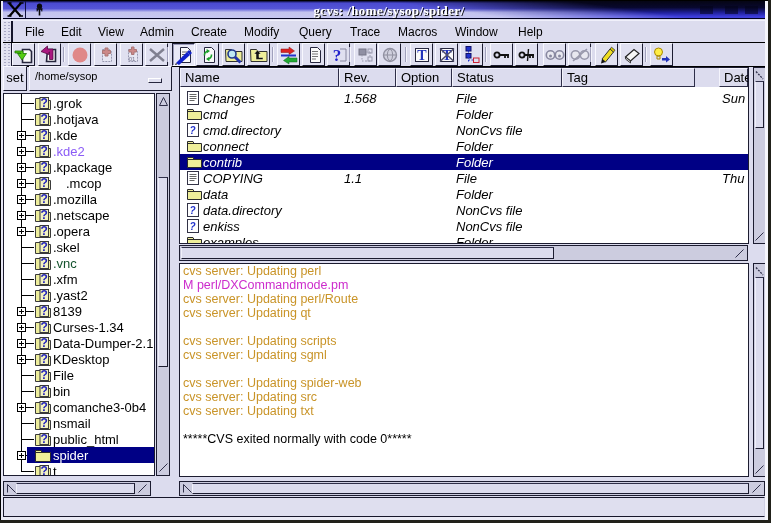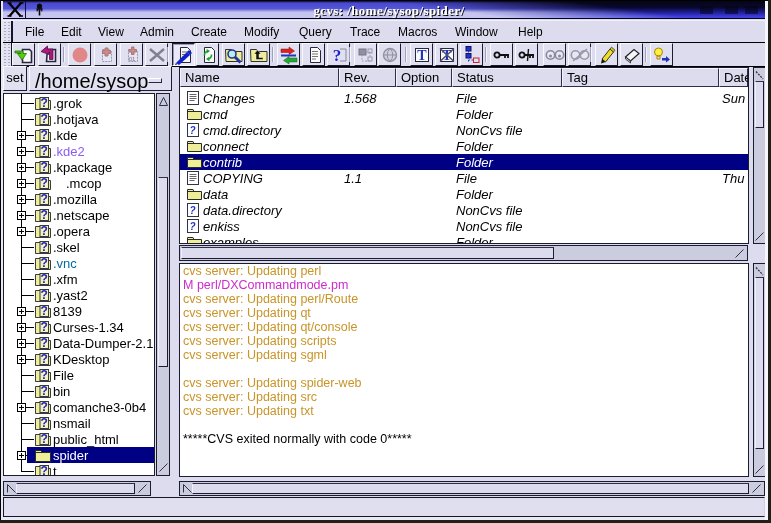--- a/index.html
+++ b/index.html
@@ -38,21 +38,21 @@
 .tb { position:absolute; top:0px; width:23px; height:23px; background:#e0e0f0;
   border:1px solid; border-color:#f8f8ff #1c1c30 #1c1c30 #f8f8ff; }
 .tb svg { position:absolute; left:1px; top:1px; }
 .tb.pressed { background:#e8e8f6; border-color:#1c1c30 #f8f8ff #f8f8ff #1c1c30; box-shadow:inset 1px 1px 0 #9a9ab8; }
 .tsep { position:absolute; top:4px; width:2px; height:15px; border-left:1px solid #a0a0bc; border-right:1px solid #f4f4fc; }
 
 .setbtn { position:absolute; left:3px; top:66px; width:24px; height:25px; background:#e0e0f0;
   border:1px solid; border-color:#f8f8ff #1c1c30 #1c1c30 #f8f8ff; font-size:13px; text-align:center; line-height:22px; color:#000; }
 .combo { position:absolute; left:29px; top:66px; width:143px; height:25px; background:#e0e0f0;
   border:1px solid; border-color:#f8f8ff #1c1c30 #1c1c30 #f8f8ff; }
-.combo .tx { position:absolute; left:5px; top:3px; font-size:20px; color:#000; }
+.combo .tx { position:absolute; left:5px; top:3px; font-size:11px; color:#000; }
 .combo .ind { position:absolute; right:9px; top:11px; width:14px; height:5px; background:#e0e0f0;
   border:1px solid; border-color:#ffffff #26263e #26263e #ffffff; }
 .treebox { position:absolute; left:3px; top:93px; width:152px; height:383px; background:#fff;
   border:1px solid #1c1c30; overflow:hidden; }
 .trow { position:absolute; left:0; height:16px; font-size:13px; color:#000; white-space:nowrap; }
 .trow .lbl { position:absolute; top:1px; }
 .hl { position:absolute; background:#000085; }
 
 .sb { position:absolute; background:#ccccdf; border:1px solid #1c1c30; }
 .thumb { position:absolute; background:#dcdcee; border:1px solid; border-color:#30304a #1c1c30 #1c1c30 #f0f0fa; }
@@ -430,21 +430,21 @@
       </div>
 <div style="position:absolute;left:17px;top:169px;width:13px;height:1px;background:#000"></div>
 <div class="trow" style="top:161px">
         <span style="position:absolute;left:31px;top:1px">
           <svg width="16" height="14" viewBox="0 0 16 14">
             <path d="M0.5 2.5 h5.5 l1 2 h8.5 v9 h-15 z" fill="#eeee9c" stroke="#3a3a3a"></path>
             <rect x="5" y="1.5" width="8.5" height="11" fill="#f2f2c2" stroke="#3a3a3a"></rect>
             <text x="9.2" y="11" font-size="12" font-weight="bold" fill="#2222bb" text-anchor="middle" font-family="Liberation Sans">?</text>
           </svg>
         </span>
-        <span class="lbl" style="left:49px;color:#0369a1">.vnc</span>
+        <span class="lbl" style="left:49px;color:#14532d">.vnc</span>
       </div>
 <div style="position:absolute;left:17px;top:185px;width:13px;height:1px;background:#000"></div>
 <div class="trow" style="top:177px">
         <span style="position:absolute;left:31px;top:1px">
           <svg width="16" height="14" viewBox="0 0 16 14">
             <path d="M0.5 2.5 h5.5 l1 2 h8.5 v9 h-15 z" fill="#eeee9c" stroke="#3a3a3a"></path>
             <rect x="5" y="1.5" width="8.5" height="11" fill="#f2f2c2" stroke="#3a3a3a"></rect>
             <text x="9.2" y="11" font-size="12" font-weight="bold" fill="#2222bb" text-anchor="middle" font-family="Liberation Sans">?</text>
           </svg>
         </span>
@@ -630,21 +630,21 @@
         </svg>
       </div>
 </div>
 
 <div class="rightpane">
       <div class="lhead">
         <div class="hcell" style="left:0px;width:159px">Name</div>
         <div class="hcell" style="left:159px;width:57px">Rev.</div>
         <div class="hcell" style="left:216px;width:56px">Option</div>
         <div class="hcell" style="left:272px;width:110px">Status</div>
-        <div class="hcell" style="left:382px;width:157px">Tag</div>
+        <div class="hcell" style="left:382px;width:133px">Tag</div>
         <div class="hcell" style="left:539px;width:29px">Date</div>
       </div>
 <div class="lrow" style="top:22px;color:#000">
         <div style="left:7px;top:1px">
           <svg width="12" height="14" viewBox="0 0 12 14">
             <rect x="0.5" y="0.5" width="11" height="13" fill="#ffffff" stroke="#333346"></rect>
             <path d="M2.5 3.5 h7 M2.5 5.5 h7 M2.5 7.5 h7 M2.5 9.5 h5" stroke="#666" stroke-width="1" fill="none"></path>
           </svg>
         </div>
         <div style="left:23px">Changes</div>
@@ -774,21 +774,20 @@
           <path d="M1.5 9.5 L9.5 1.5" stroke="#30304a" fill="none"></path>
         </svg>
       </div>
 </div>
 
 <div class="console">
       <div class="cline orange" style="top:0px">cvs server: Updating perl</div>
 <div class="cline mag" style="top:14px">M perl/DXCommandmode.pm</div>
 <div class="cline orange" style="top:28px">cvs server: Updating perl/Route</div>
 <div class="cline orange" style="top:42px">cvs server: Updating qt</div>
-<div class="cline orange" style="top:56px">cvs server: Updating qt/console</div>
 <div class="cline orange" style="top:70px">cvs server: Updating scripts</div>
 <div class="cline orange" style="top:84px">cvs server: Updating sgml</div>
 <div class="cline orange" style="top:126px">cvs server: Updating src</div>
 <div class="cline orange" style="top:112px">cvs server: Updating spider-web</div>
 <div class="cline orange" style="top:140px">cvs server: Updating txt</div>
 <div class="cline " style="top:168px">*****CVS exited normally with code 0*****</div>
     </div>
 
 <div class="sb" style="left:753px; top:263px; width:13px; height:214px;">
   <div class="arr" style="left:0px;top:2px">

